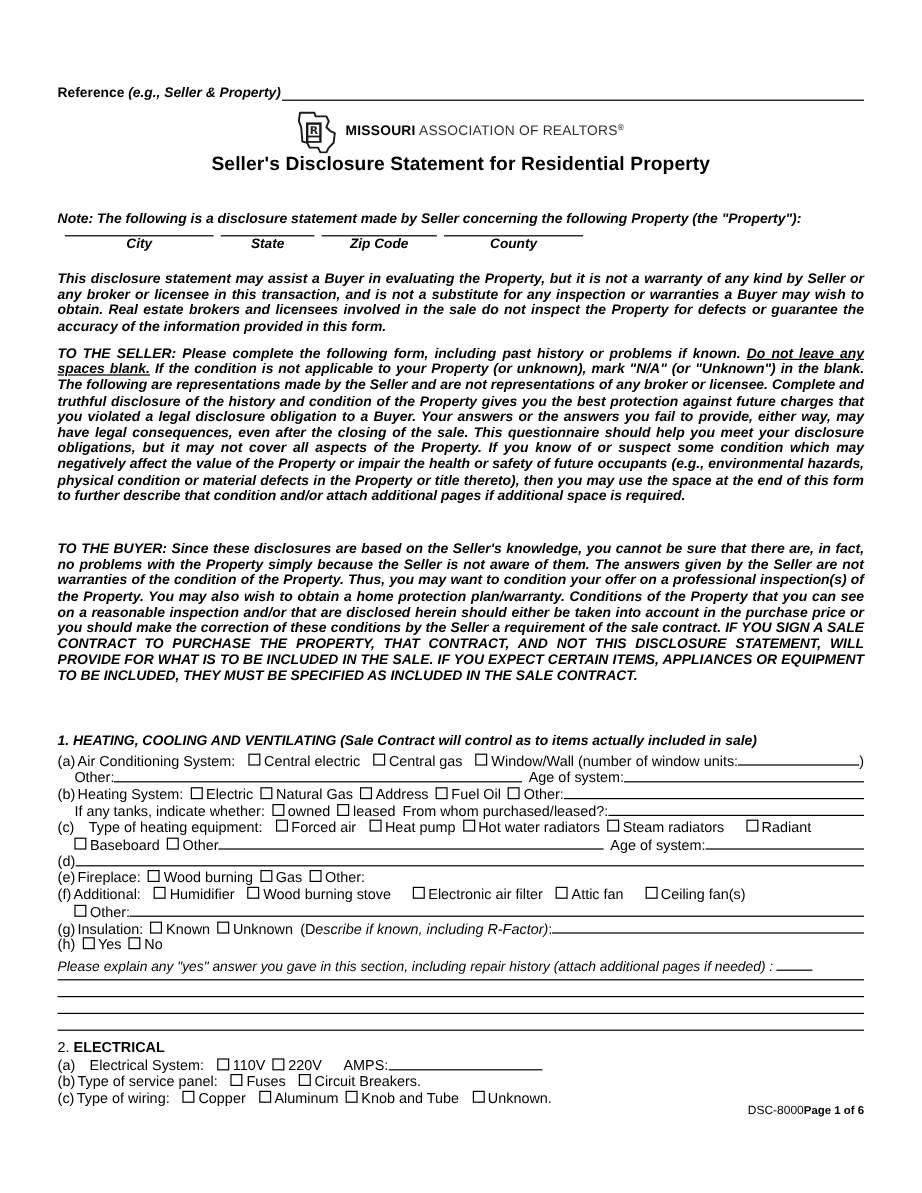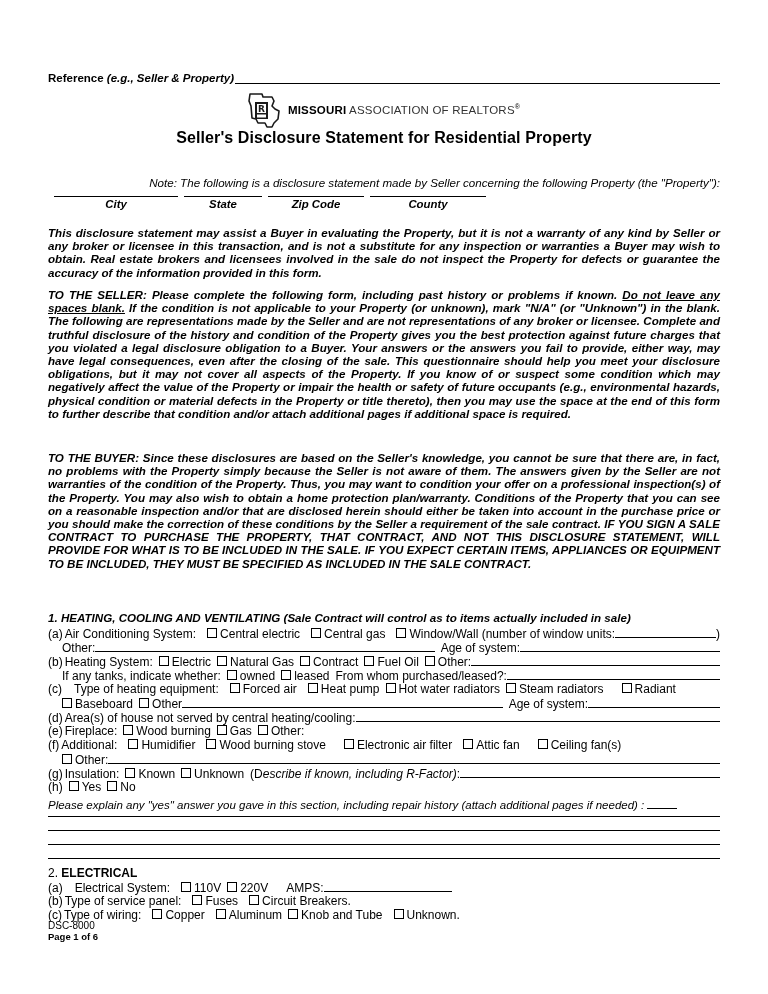--- a/index.html
+++ b/index.html
@@ -91,22 +91,21 @@
     white-space: nowrap;
   }
 
   
   .note-line {
     position: absolute;
     top: 176px;
     left: 0; right: 0;
     font-size: 11.6px;
     font-style: italic;
-    font-weight: normal;
-    text-align: right;
+    font-weight: bold;
   }
 
   
   .addr-row {
     position: absolute;
     top: 196px;
     left: 0;
     width: 672px;
     display: flex;
     align-items: flex-start;
@@ -232,21 +231,20 @@
 
   
   .footer {
     position: absolute;
     left: 0;
     width: 672px;
     top: 920px;
     display: flex;
     justify-content: flex-end;
     font-size: 10px;
-    flex-direction: column;
   }
   .footer .code { font-weight: normal; }
   .footer .pg { font-weight: bold; font-size: 9.5px; }
 </style>
 </head>
 <body>
 
 <div class="page">
 <div class="content">
 
@@ -334,21 +332,21 @@
     <span class="lbl">(b)</span>
     <span class="lbl" style="margin-left:2px">Heating System:</span>
     <span class="sp2"></span>
     <span class="cb"></span>
     <span class="lbl">Electric</span>
     <span class="sp2"></span>
     <span class="cb"></span>
     <span class="lbl">Natural Gas</span>
     <span class="sp2"></span>
     <span class="cb"></span>
-    <span class="lbl">Contract</span>
+    <span class="lbl">Address</span>
     <span class="sp2"></span>
     <span class="cb"></span>
     <span class="lbl">Fuel Oil</span>
     <span class="sp2"></span>
     <span class="cb"></span>
     <span class="lbl">Other:</span>
     <span class="fill"></span>
   </div>
 
   <div class="item" style="top:668px">
@@ -393,21 +391,20 @@
     <span class="cb"></span>
     <span class="lbl">Other</span>
     <span class="fill"></span>
     <span class="sp2"></span>
     <span class="lbl">Age of system:</span>
     <span class="fill" style="flex:0 0 132px"></span>
   </div>
 
   <div class="item" style="top:710px">
     <span class="lbl">(d)</span>
-    <span class="lbl" style="margin-left:2px">Area(s) of house not served by central heating/cooling:</span>
     <span class="fill"></span>
   </div>
 
   <div class="item" style="top:724px">
     <span class="lbl">(e)</span>
     <span class="lbl" style="margin-left:2px">Fireplace:</span>
     <span class="sp2"></span>
     <span class="cb"></span>
     <span class="lbl">Wood burning</span>
     <span class="sp2"></span>

